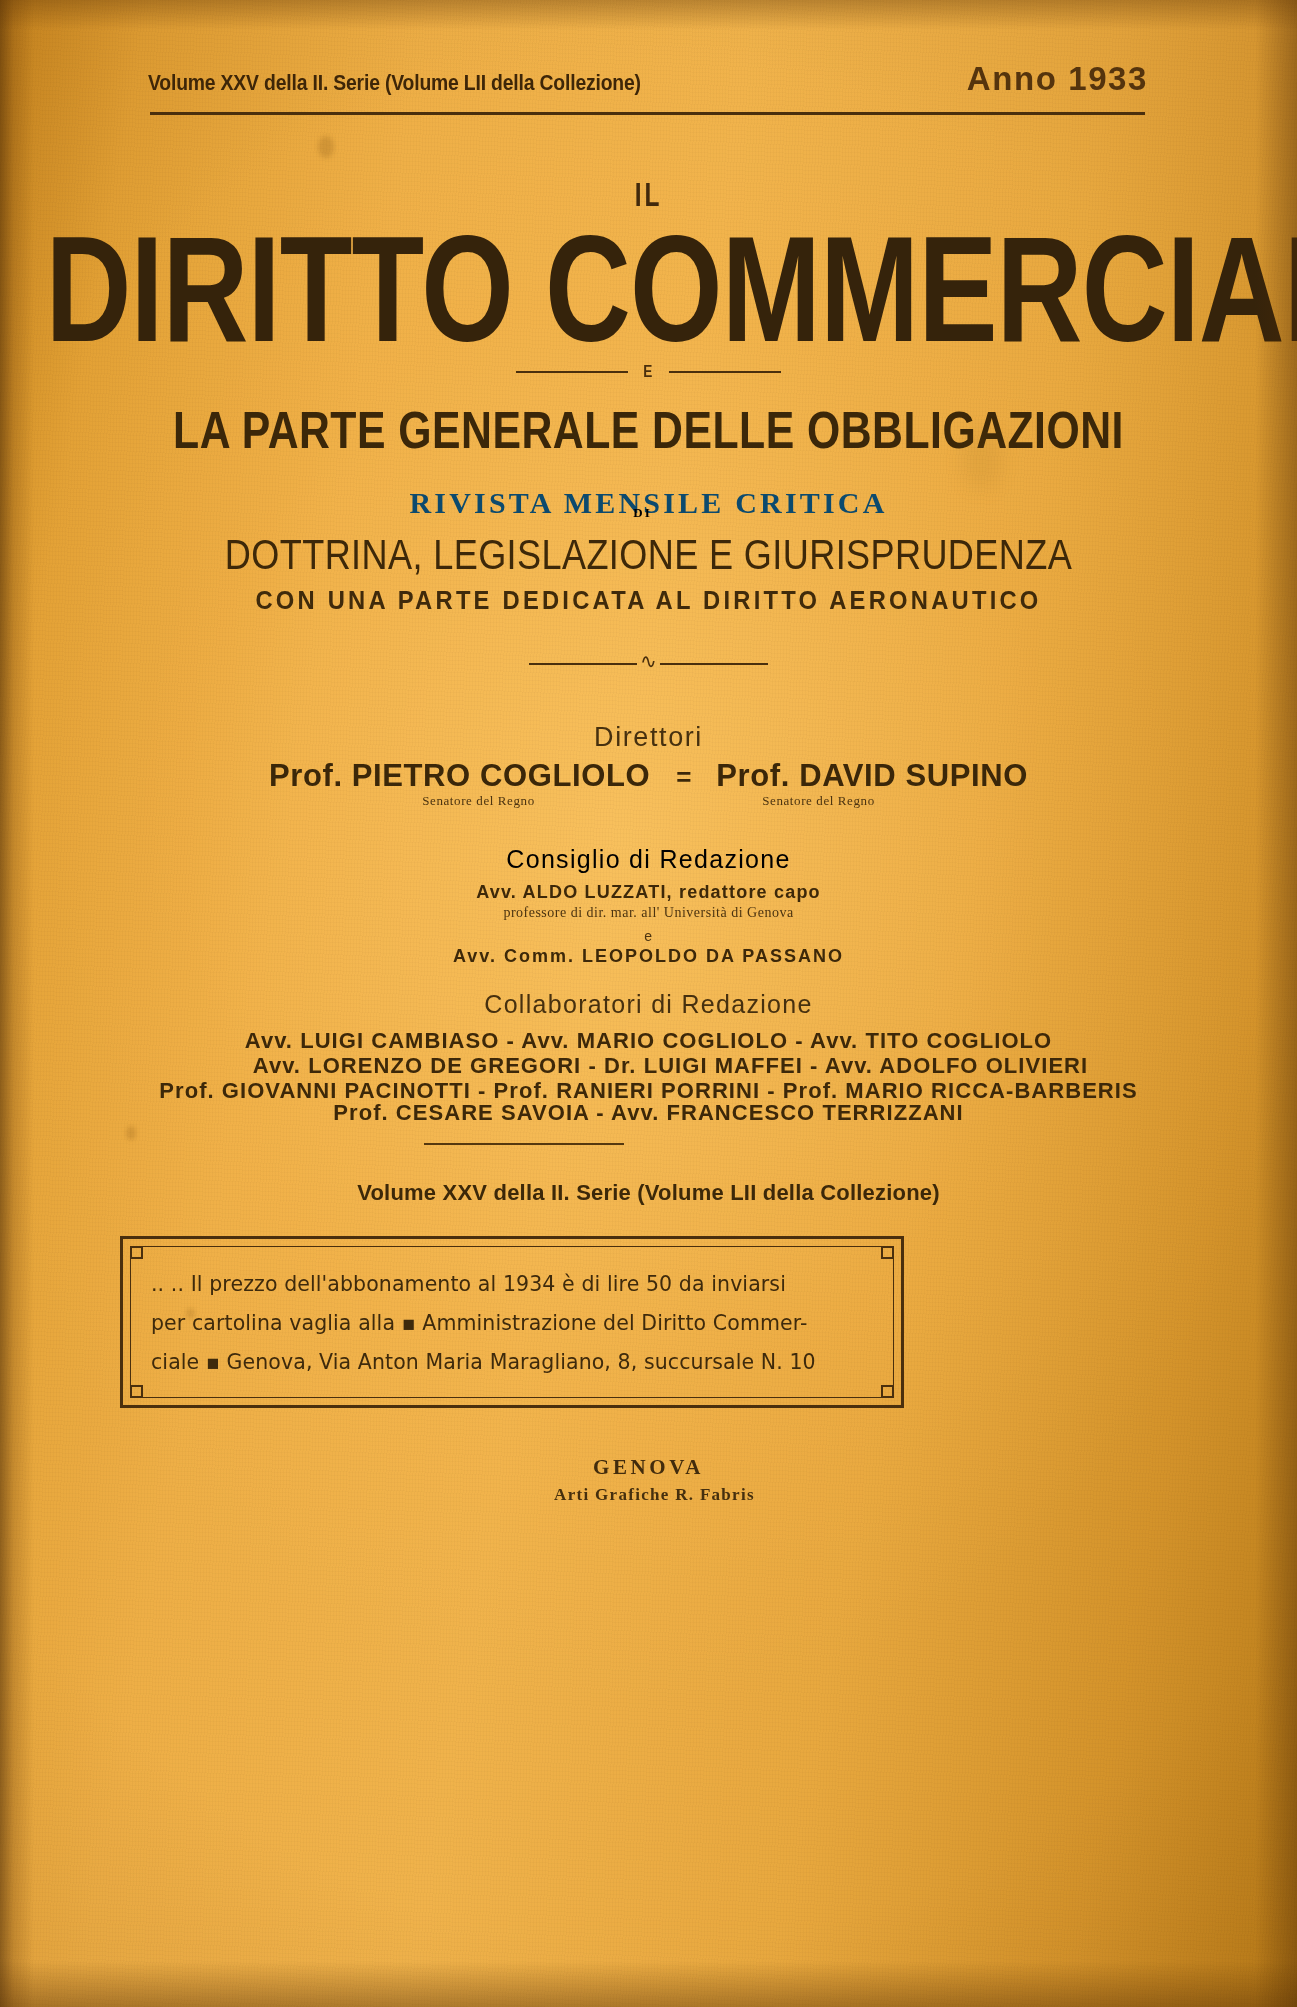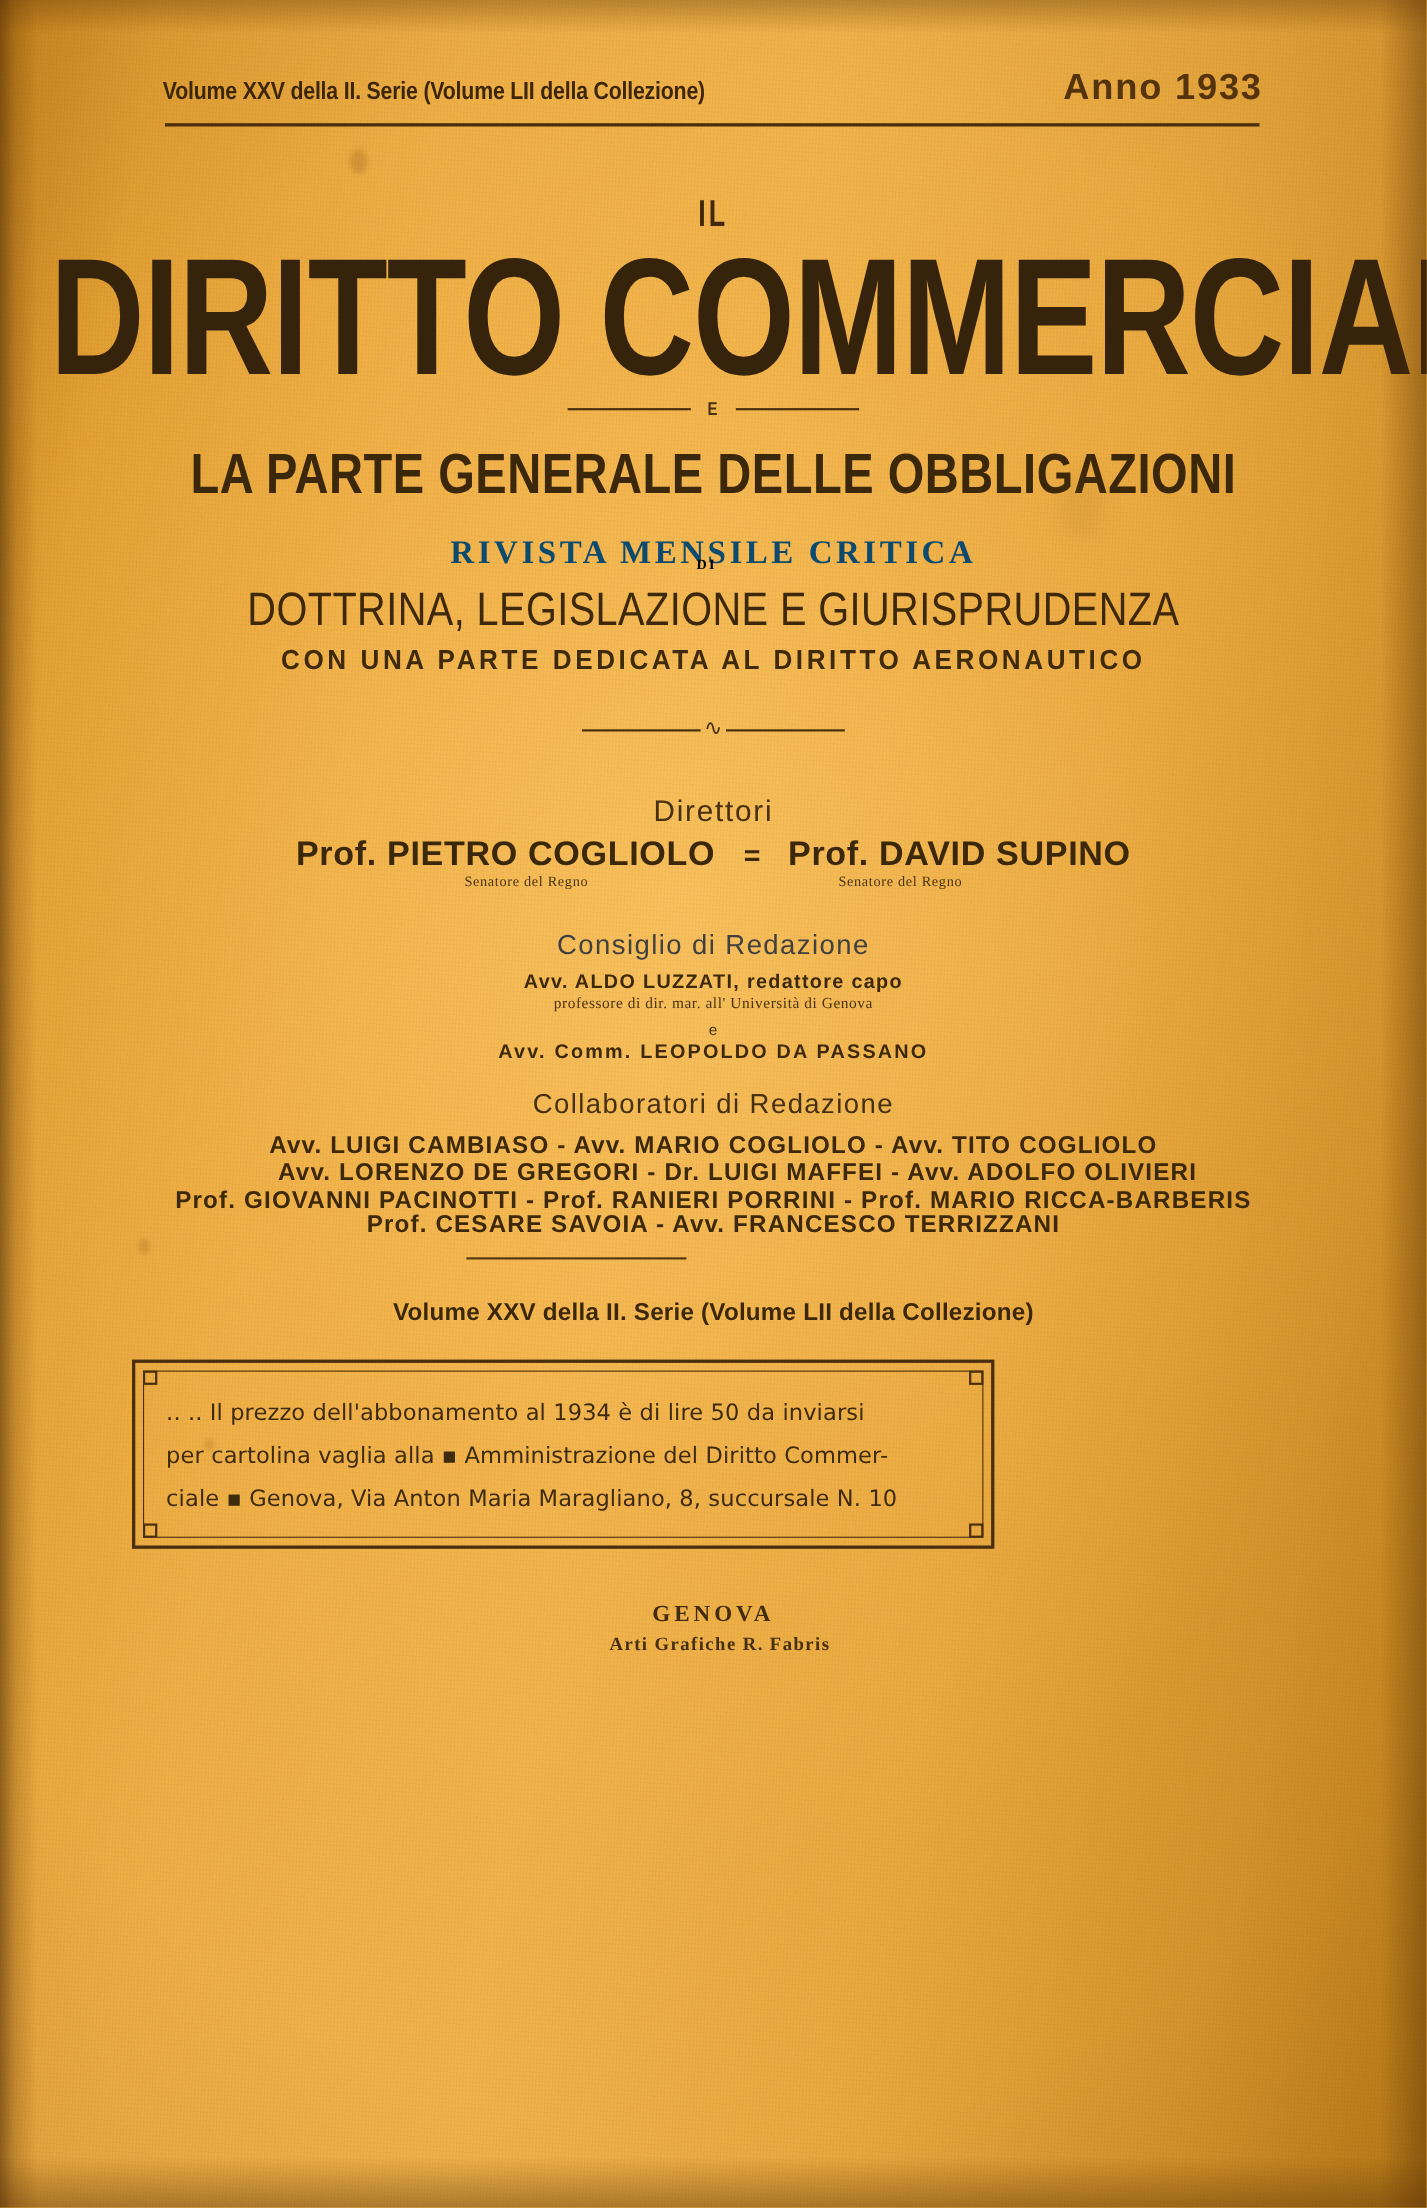--- a/index.html
+++ b/index.html
@@ -163,21 +163,21 @@
     display:flex;justify-content:center;gap:0;align-items:flex-end;
   }
   #senatori span{
     font-family:"Liberation Serif","DejaVu Serif",serif;
     font-size:13px;letter-spacing:.6px;color:#4b3310;width:340px;text-align:center;
   }
 
   
   #consiglio-label{
     position:absolute;left:0;right:0;top:845px;
-    font-size:25px;letter-spacing:1.3px;color:#404040;
+    font-size:25px;letter-spacing:1.3px;color:#000000;
   }
   #consiglio-1{
     position:absolute;left:0;right:0;top:882px;
     font-size:18px;font-weight:bold;letter-spacing:1.2px;color:#3d2809;
   }
   #consiglio-sub{
     position:absolute;left:0;right:0;top:905px;
     font-family:"Liberation Serif","DejaVu Serif",serif;
     font-size:14px;letter-spacing:.5px;color:#4b3310;
   }

